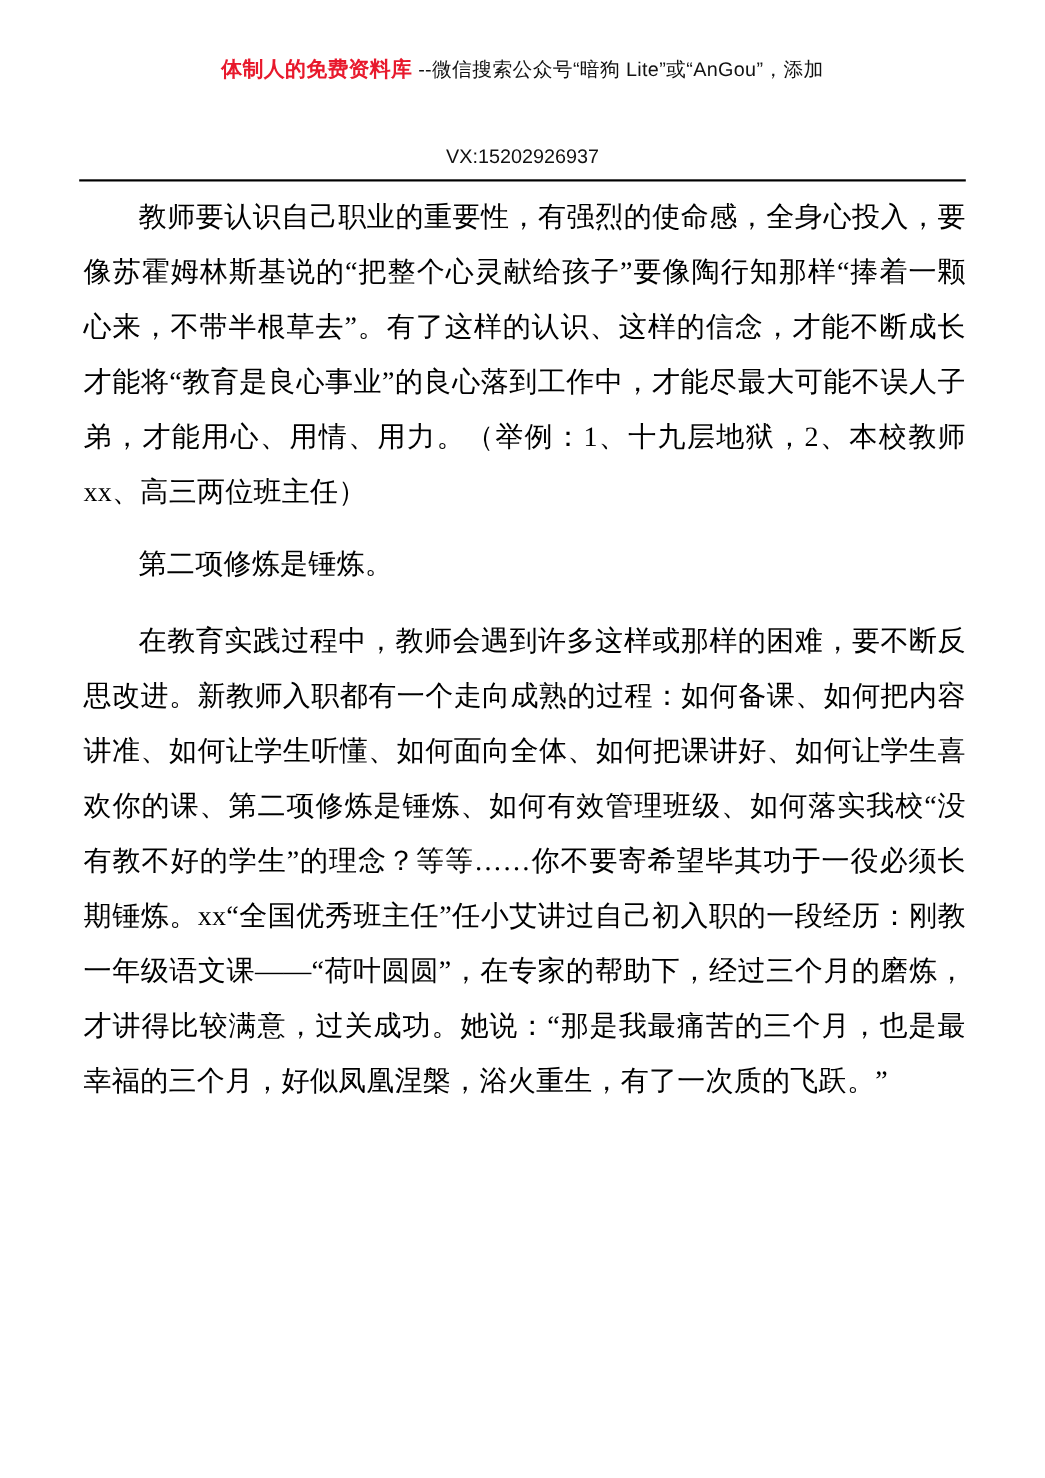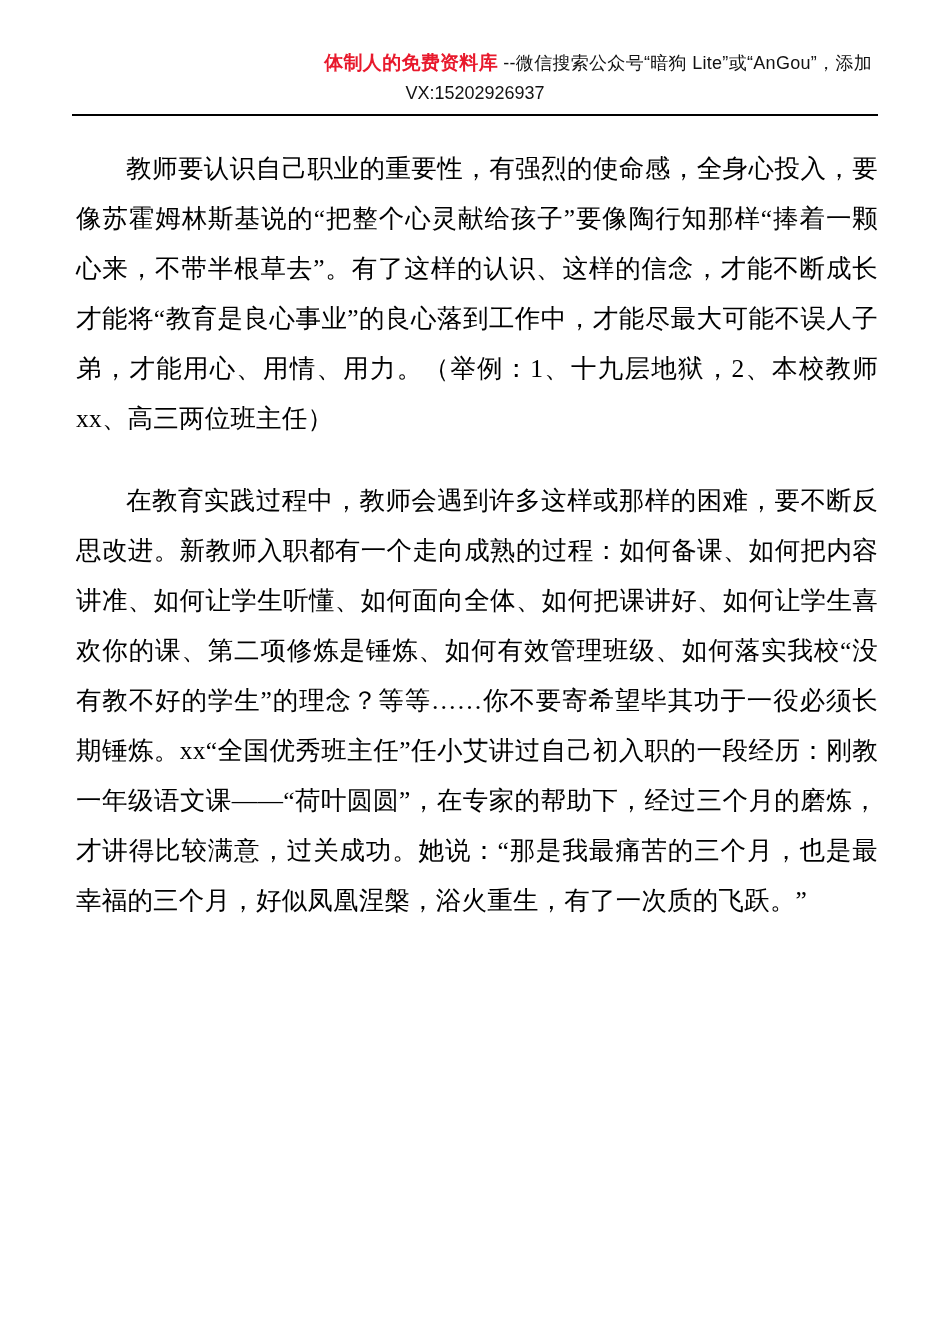--- a/index.html
+++ b/index.html
@@ -24,48 +24,48 @@
   }
   .header {
     padding: 48px 78px 0 78px;
     text-align: center;
   }
   .header-line {
     font-size: 19px;
     line-height: 30px;
     letter-spacing: 0.3px;
     white-space: nowrap;
-    text-align: right;
   }
   .header-line .brand {
     color: #e8192c;
     font-weight: 700;
     font-family: "Liberation Sans", sans-serif;
     font-size: 19px;
   }
   .header-line .rest {
     color: #111111;
     font-family: "Liberation Sans", sans-serif;
     font-size: 18px;
   }
   .header-line2 {
     color: #111111;
     font-family: "Liberation Sans", sans-serif;
     font-size: 18px;
     line-height: 30px;
     text-align: center;
+    margin-top: 48px;
   }
   .hrule {
     margin: 6px 72px 0 72px;
     border: 0;
     border-top: 2px solid #000000;
     height: 0;
   }
   .body-area {
-    padding: 28px 72px 0 76px;
+    padding: 7px 72px 0 76px;
   }
   p.para {
     margin: 0 0 4px 0;
     font-size: 25.5px;
     line-height: 50px;
     text-align: justify;
     text-justify: inter-ideograph;
     letter-spacing: 0.2px;
     font-family: "Liberation Serif", "DejaVu Serif", serif;
   }
@@ -88,17 +88,18 @@
       <span class="brand">体制人的免费资料库</span><span class="rest"> --微信搜索公众号“暗狗 Lite”或“AnGou”，添加</span>
     </div>
     <div class="header-line2">VX:15202926937</div>
   </div>
 
   <hr class="hrule">
 
   <div class="body-area">
     <p class="para indent">教师要认识自己职业的重要性，有强烈的使命感，全身心投入，要像苏霍姆林斯基说的“把整个心灵献给孩子”要像陶行知那样“捧着一颗心来，不带半根草去”。有了这样的认识、这样的信念，才能不断成长才能将“教育是良心事业”的良心落到工作中，才能尽最大可能不误人子弟，才能用心、用情、用力。（举例：1、十九层地狱，2、本校教师xx、高三两位班主任）</p>
     <div class="spacer-sm"></div>
+    <p class="para indent">第二项修炼是锤炼。</p>
     <div class="spacer-md"></div>
     <p class="para indent tight">在教育实践过程中，教师会遇到许多这样或那样的困难，要不断反思改进。新教师入职都有一个走向成熟的过程：如何备课、如何把内容讲准、如何让学生听懂、如何面向全体、如何把课讲好、如何让学生喜欢你的课、第二项修炼是锤炼、如何有效管理班级、如何落实我校“没有教不好的学生”的理念？等等……你不要寄希望毕其功于一役必须长期锤炼。xx“全国优秀班主任”任小艾讲过自己初入职的一段经历：刚教一年级语文课——“荷叶圆圆”，在专家的帮助下，经过三个月的磨炼，才讲得比较满意，过关成功。她说：“那是我最痛苦的三个月，也是最幸福的三个月，好似凤凰涅槃，浴火重生，有了一次质的飞跃。”</p>
   </div>
 
 </div>
 
 </body></html>

